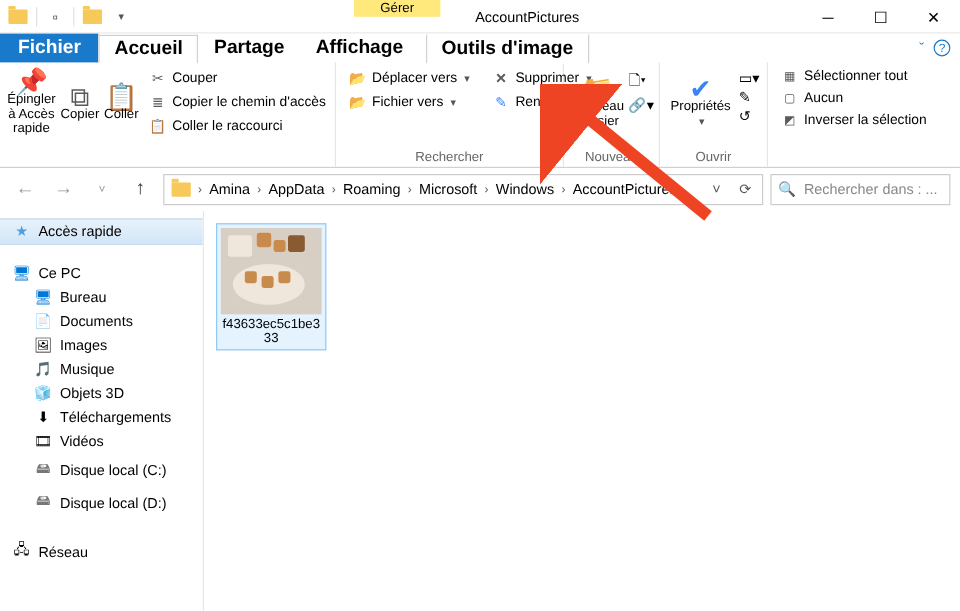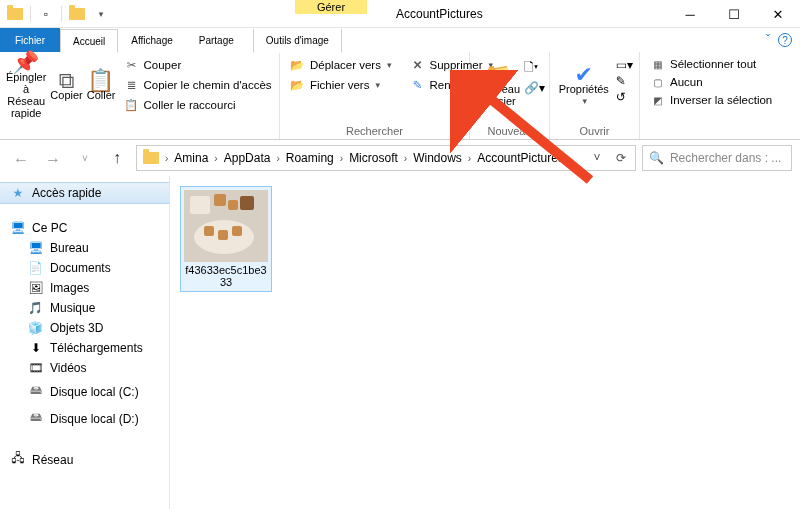--- a/index.html
+++ b/index.html
@@ -12,21 +12,21 @@
   .sep { width: 1px; height: 16px; background: #e0e0e0; margin: 0 2px; }
   .title-contextual { margin-left: 170px; display: flex; flex-direction: column; align-items: center; width: 90px; }
   .ctx-top { background: #ffe87c; width: 72px; text-align: center; font-size: 11px; line-height: 14px; height: 14px; }
   .title-text { margin-left: 20px; font-size: 12px; line-height: 28px; color: #000; }
   .spacer { flex: 1; }
   .win-controls { display: flex; }
   .win-btn { width: 44px; height: 28px; display: flex; align-items: center; justify-content: center; font-size: 13px; }
 
   
   .tabs { height: 24px; display: flex; align-items: stretch; background: #fff; }
-  .tab { padding: 0 12px; font-size: 10px; display: flex; align-items: center; border: 1px solid transparent; cursor: pointer; }
+  .tab { padding: 0 12px; font-size: 16px; display: flex; align-items: center; border: 1px solid transparent; cursor: pointer; font-weight: bold; }
   .tab.file { background: #1979ca; color: #fff; padding: 0 14px; }
   .tab.active { border: 1px solid #d0d0d0; border-bottom: 1px solid #fff; background: #fff; position: relative; top: 1px; }
   .tab.context { border: 1px solid #d0d0d0; border-top: none; border-bottom: 1px solid #fff; background: #fff; position: relative; top: 1px; }
   .tabs-right { margin-left: auto; display: flex; align-items: center; padding-right: 8px; gap: 8px; color: #1979ca; }
   .tabs-right span { font-size: 12px; }
 
   
   .ribbon { height: 88px; border-bottom: 1px solid #d0d0d0; background: #fff; display: flex; }
   .group { border-right: 1px solid #e5e5e5; display: flex; flex-direction: column; }
   .group-body { flex: 1; display: flex; align-items: flex-start; padding: 4px 6px; gap: 4px; }
@@ -103,36 +103,36 @@
   <div class="win-controls">
     <div class="win-btn">─</div>
     <div class="win-btn">☐</div>
     <div class="win-btn">✕</div>
   </div>
 </div>
 
 <div class="tabs">
   <div class="tab file">Fichier</div>
   <div class="tab active">Accueil</div>
+  <div class="tab">Partage</div>
   <div class="tab">Affichage</div>
-  <div class="tab">Partage</div>
   <div class="tab context" style="margin-left:6px;">Outils d'image</div>
   <div class="tabs-right">
     <span>ˇ</span>
     <span style="border:1px solid #1979ca;border-radius:50%;width:14px;height:14px;display:inline-flex;align-items:center;justify-content:center;font-size:10px;">?</span>
   </div>
 </div>
 
 <div class="ribbon">
 
   <div class="group" style="width:280px;">
     <div class="group-body">
       <div class="big-btn">
         <span class="ic">📌</span>
-        <span>Épingler à Réseau rapide</span>
+        <span>Épingler à Accès rapide</span>
       </div>
       <div class="big-btn">
         <span class="ic">⧉</span>
         <span>Copier</span>
       </div>
       <div class="big-btn">
         <span class="ic">📋</span>
         <span>Coller</span>
       </div>
       <div class="small-stack">

